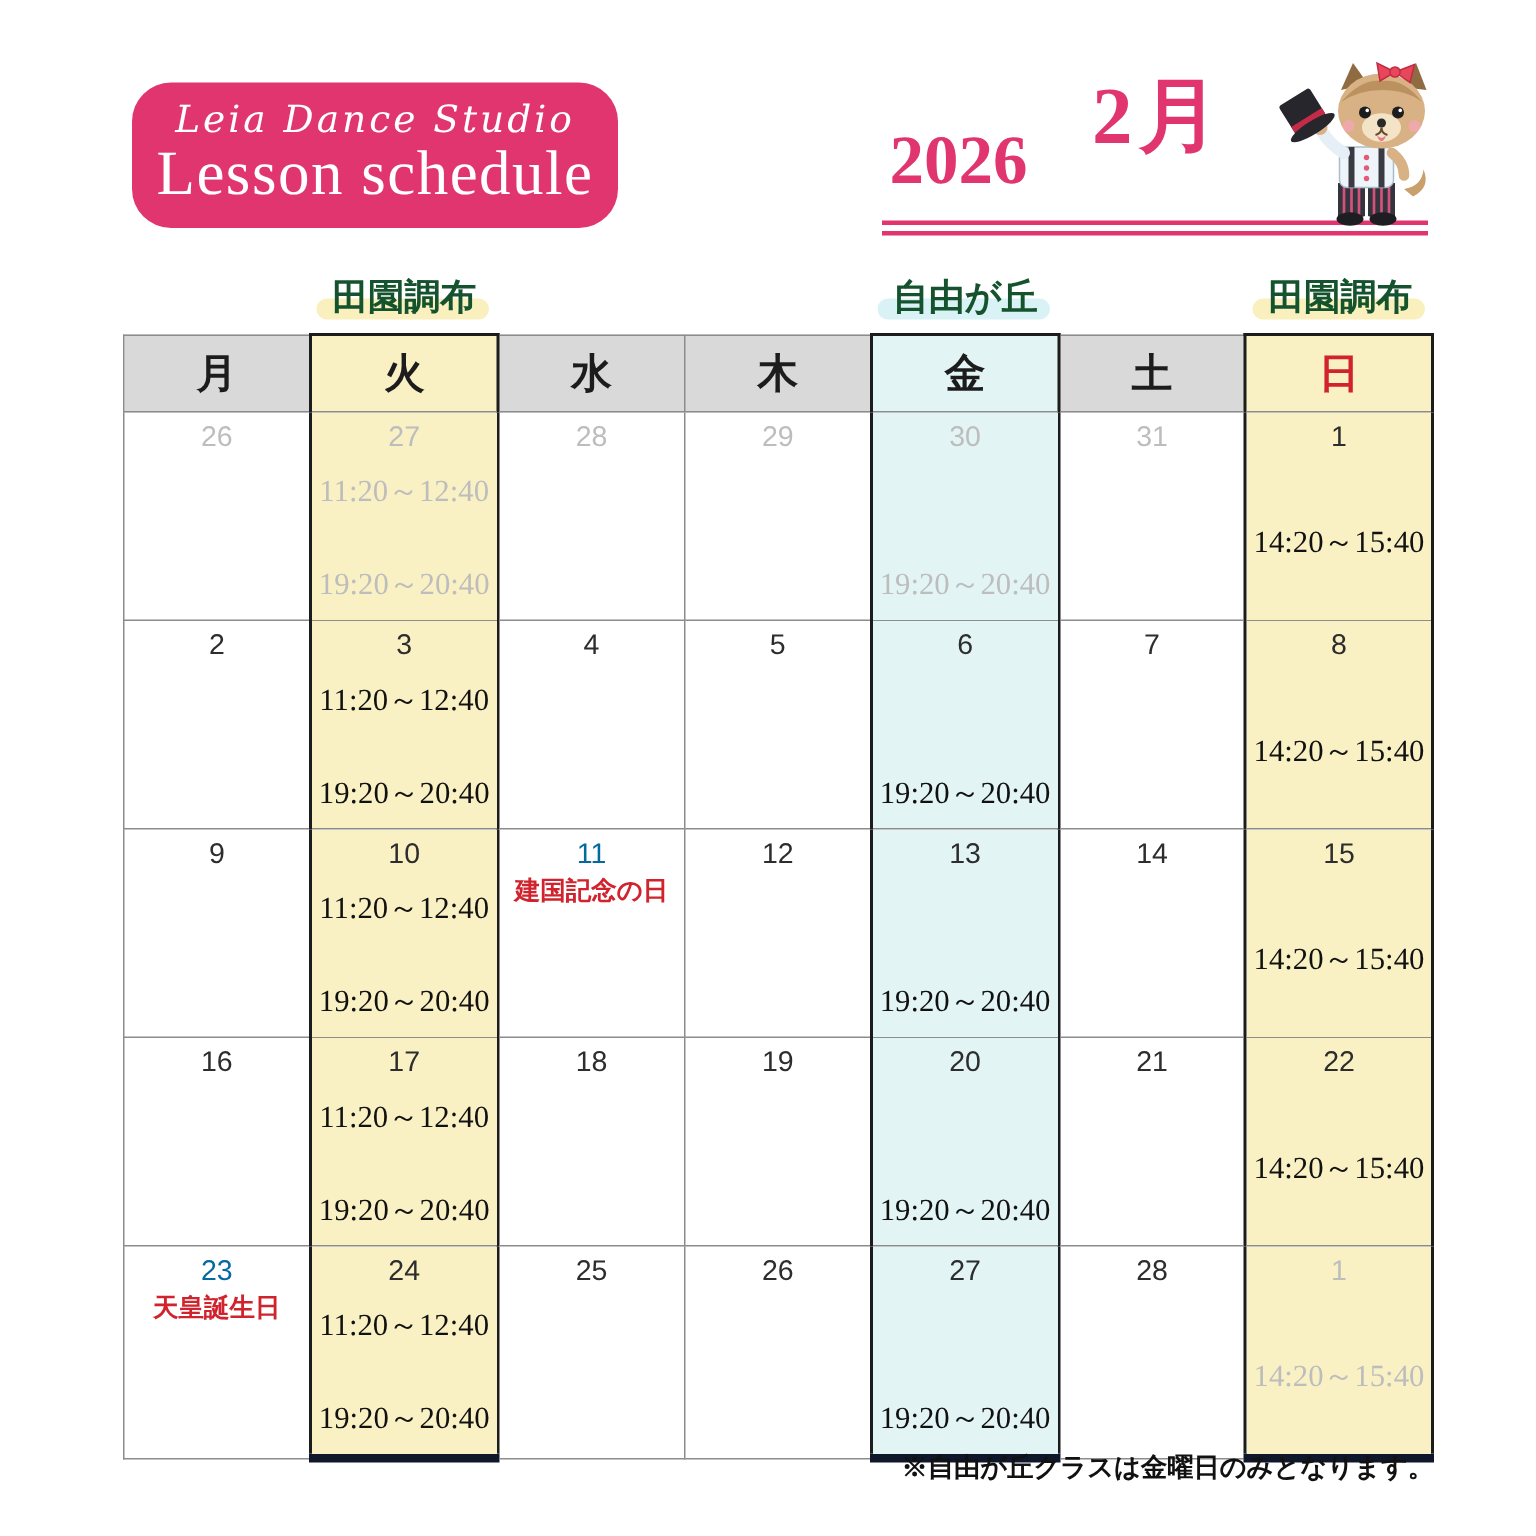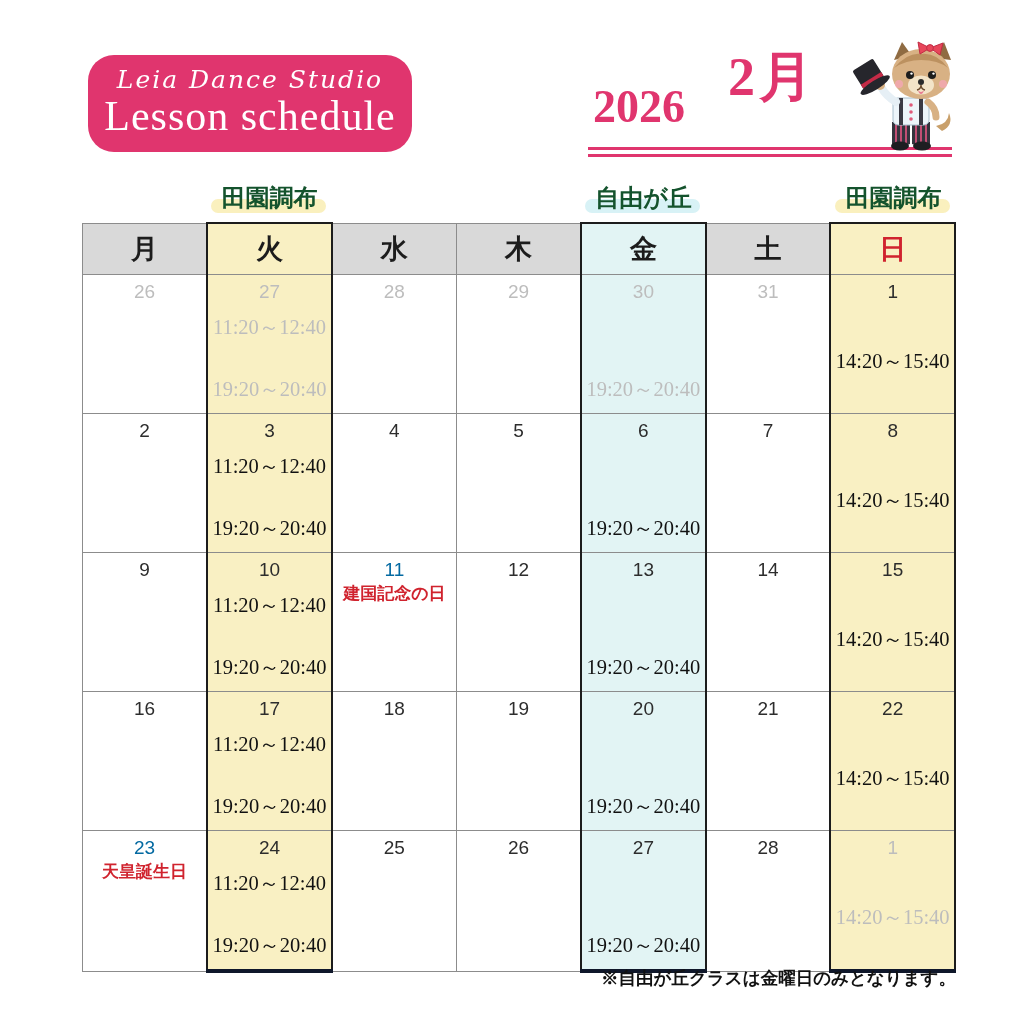--- a/index.html
+++ b/index.html
@@ -53,21 +53,21 @@
   .cal th, .cal td { border:1px solid #8C8C8C; padding:0; }
   .cal th {
     height:50px; background:#D9D9D9; font-family:"Liberation Serif", serif;
     font-size:27px; font-weight:bold; color:#1c1c1c; text-align:center;
   }
   .cal th.bg-y, .cal td.bg-y { background:#F9F0C3; }
   .cal th.bg-b, .cal td.bg-b { background:#E2F4F4; }
   .cal th.red-txt { color:#D0232E; }
   .cal .hl { border-left:2px solid #1c1c1c; border-right:2px solid #1c1c1c; }
   .cal thead .hl { border-top:2px solid #1c1c1c; }
-  .cal tr.last .hl { border-bottom:4px solid #0f172a; }
+  .cal tr.last .hl { border-bottom:6px solid #0f172a; }
 
   .cal td { height:138px; position:relative; vertical-align:top; text-align:center; }
   .d  { font-size:19px; color:#2d2d2d; margin-top:7px; line-height:1.1; }
   .hd { font-size:17px; color:#D0232E; margin-top:1px; font-weight:bold; }
   td.red .d { color:#0369a1;text-align:center; }
   .t  { position:absolute; left:0; right:0; text-align:center; white-space:nowrap;
         font-family:"Liberation Serif", serif; font-size:20.5px; color:#111; }
   .slot-a { top:38px; } .slot-b { top:100px; } .slot-c { top:72px; }
   td.dim .d, td.dim .t { color:#BDBDBD; }
 

